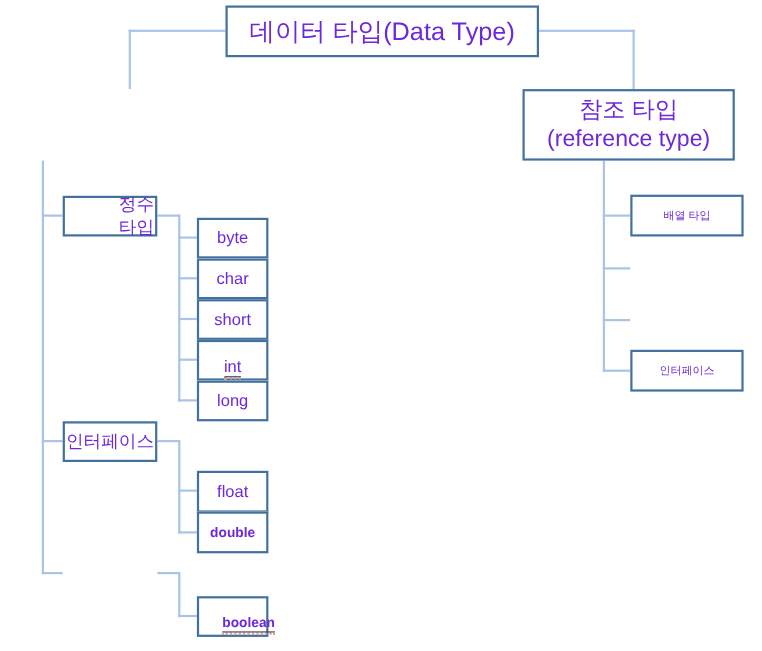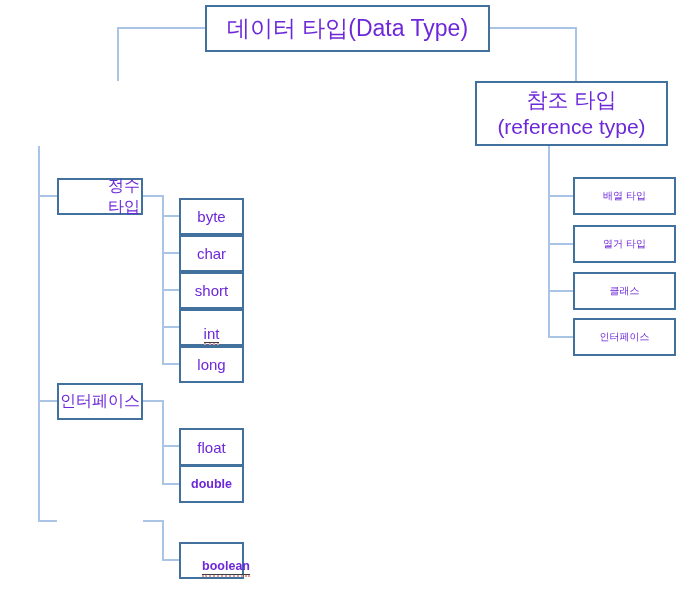--- a/index.html
+++ b/index.html
@@ -156,23 +156,17 @@
   </div>
 
   <div class="box" id="box-reference">
     <span>참조 타입</span>
     <span>(reference type)</span>
   </div>
 
   <div class="box rleaf" id="box-array">
     <span>배열 타입</span>
   </div>
-  <div class="box rleaf" id="box-enum">
-    <span>열거 타입</span>
-  </div>
-  <div class="box rleaf" id="box-class">
-    <span>클래스</span>
-  </div>
   <div class="box rleaf" id="box-interface">
     <span>인터페이스</span>
   </div>
 
 </div>
 
 </body></html>

